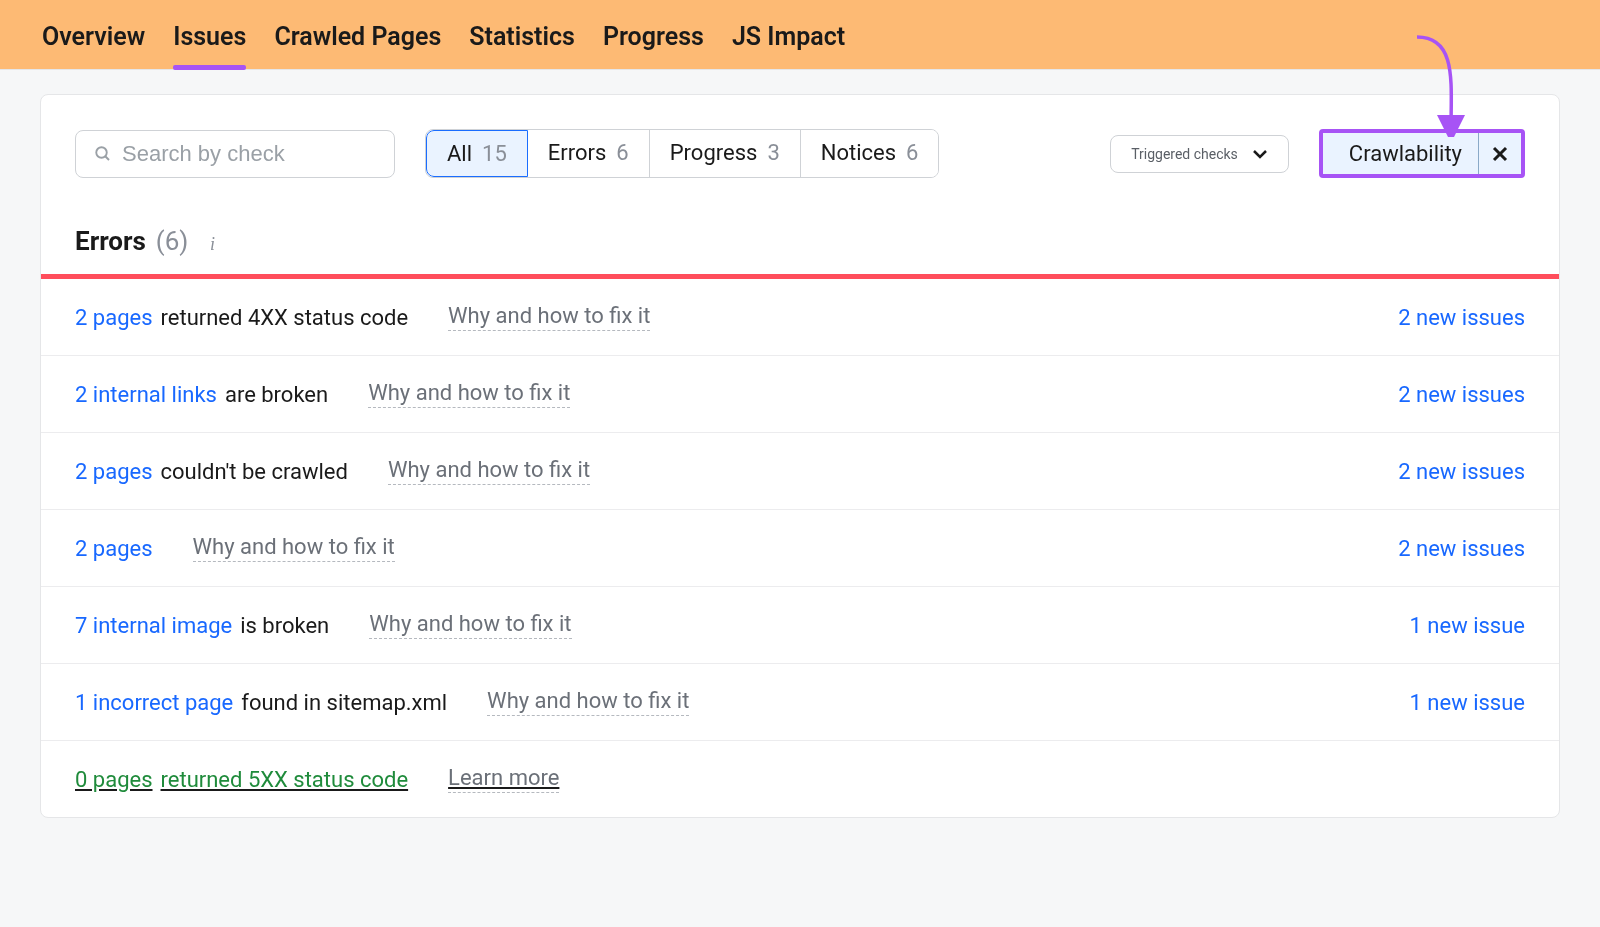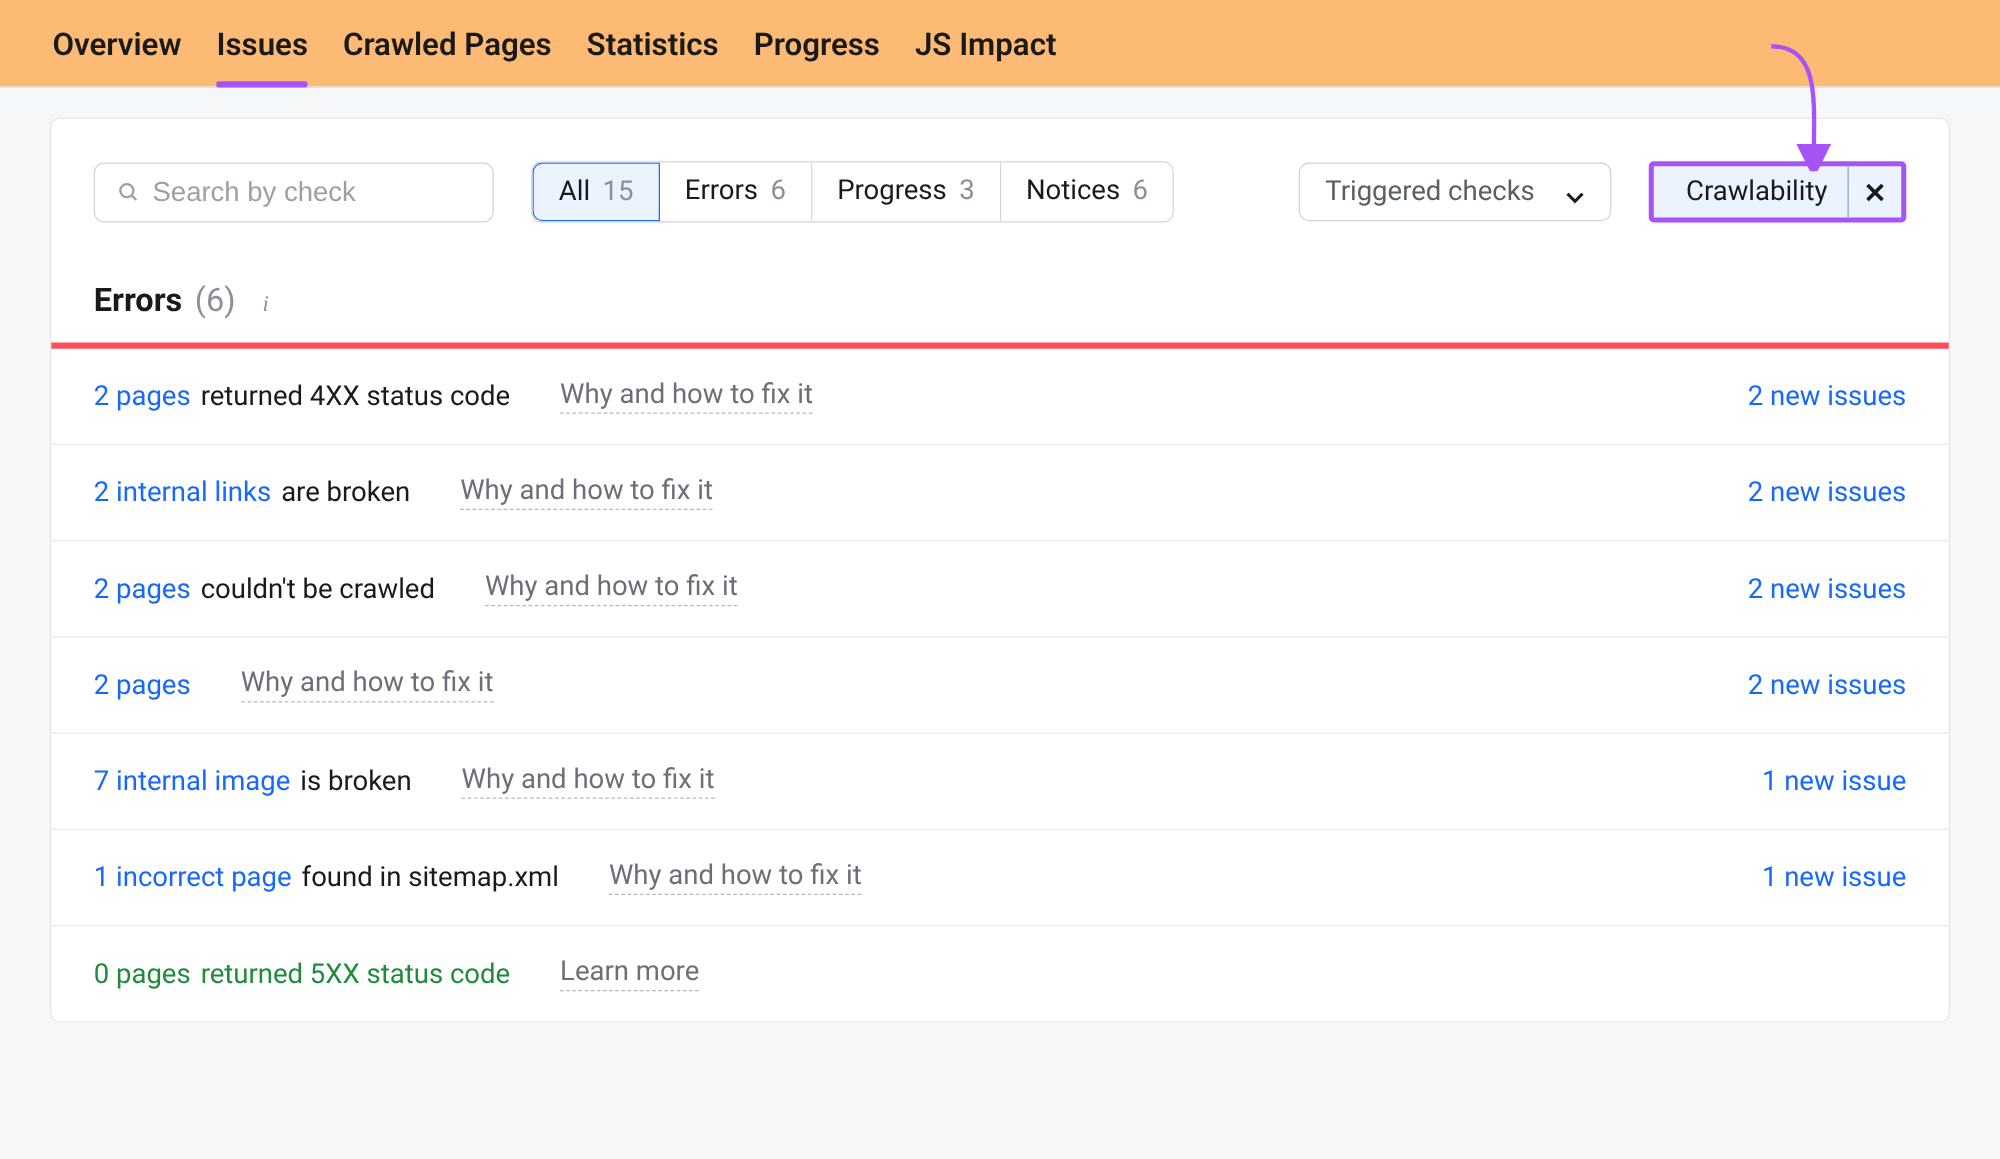--- a/index.html
+++ b/index.html
@@ -95,26 +95,26 @@
     background: #eaf3ff;
     border: 1px solid #1a6dff;
     border-radius: 8px 0 0 8px;
   }
   .seg-btn .count { color: #8a8f98; font-weight: 400; }
 
   .dropdown {
     border: 1px solid #cfd2d6;
     border-radius: 8px;
     padding: 10px 20px;
-    font-size: 22px;
+    font-size: 14px;
     color: #5a5f66;
     background: #fff;
     display: flex;
-    align-items: flex-end;
-    gap: 24px;
+    align-items: center;
+    gap: 14px;
     cursor: pointer;
     margin-left: auto;
   }
   .chev { width: 16px; height: 16px; }
 
   .filter-chip {
     display: inline-flex;
     align-items: stretch;
     border: 4px solid #a753f5;
     background: #eaf3ff;
@@ -171,21 +171,21 @@
   }
 
   
   .row {
     display: flex;
     align-items: center;
     padding: 24px 34px;
     border-bottom: 1px solid #ececee;
     gap: 40px;
   }
-  .row:last-child { border-bottom: none; }
+  .row:last-child { border-bottom: none; text-decoration: underline; }
   .row .issue {
     font-size: 22px;
     display: flex;
     align-items: baseline;
     gap: 8px;
     min-width: 0;
   }
   .row .issue .link-count { color: #1868ff; cursor: pointer; }
   .row .issue .rest { color: #1a1a1a; }
   .row .issue.zero .link-count,

